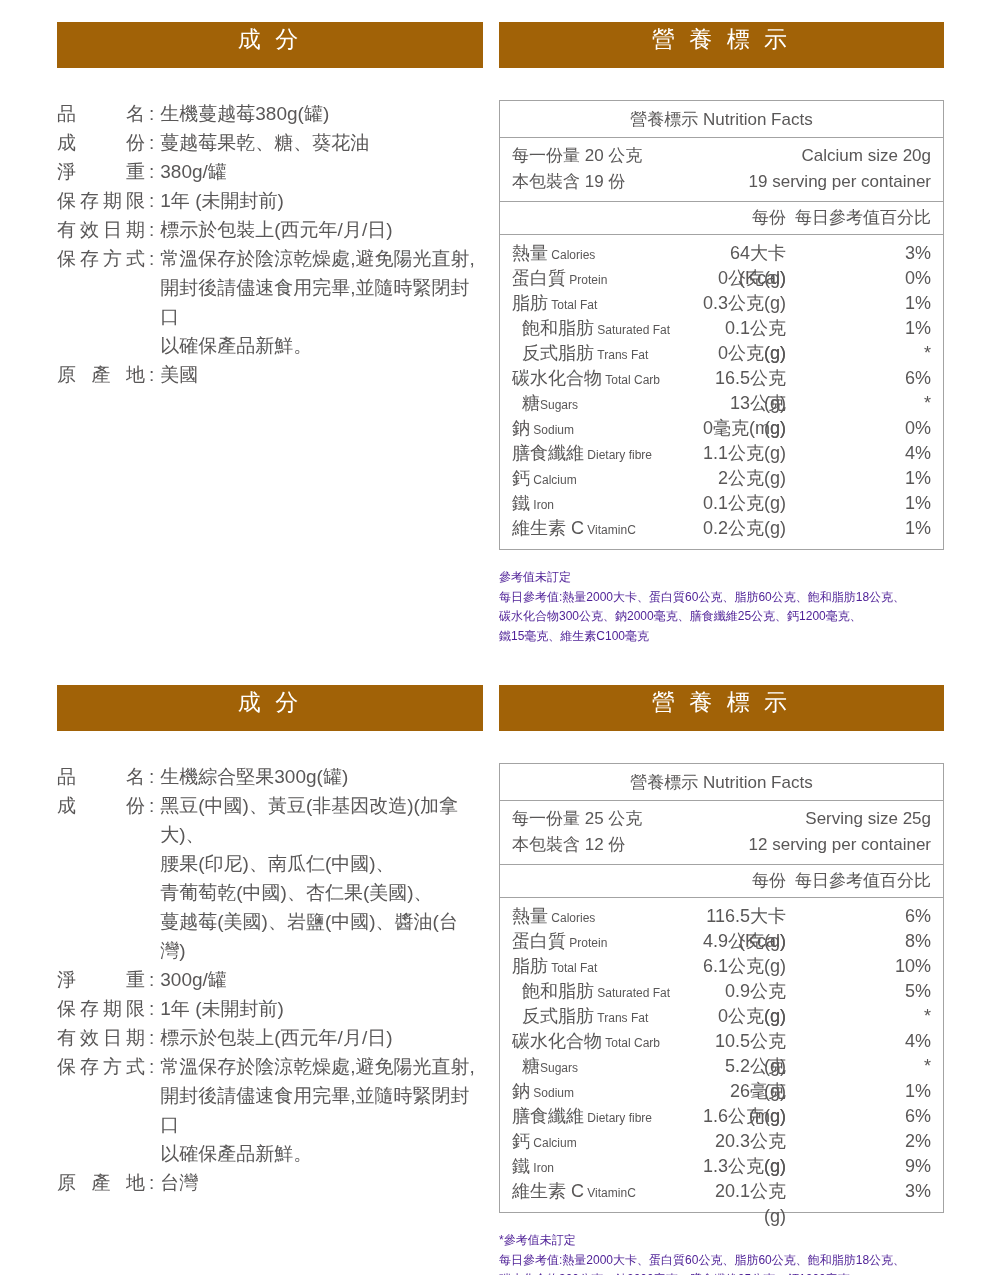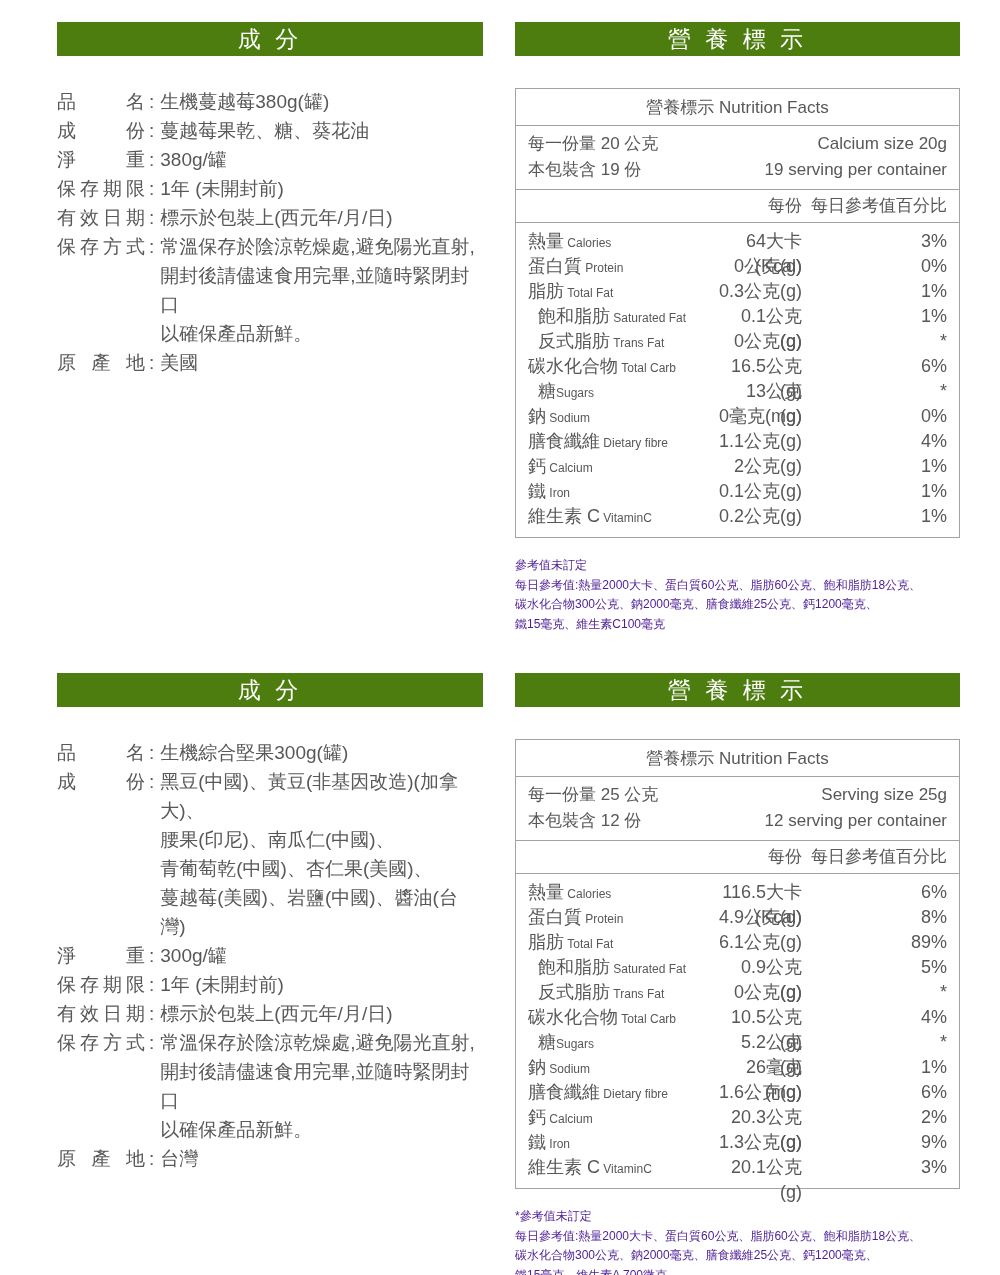--- a/index.html
+++ b/index.html
@@ -6,24 +6,24 @@
   body{
     width:1000px;height:1275px;
     font-family:"Liberation Sans","DejaVu Sans",sans-serif;
     color:#595757;
     -webkit-font-smoothing:antialiased;
   }
   .page{padding-top:22px;}
   .section{display:flex;padding-left:57px;}
   .section + .section{margin-top:39px;}
   .col-left{width:426px;margin-right:16px;flex:none;}
-  .col-right{width:445px;flex:none;margin-left:16px;}
+  .col-right{width:445px;flex:none;}
   .bar{
-    background:#4d7c0f;color:#ffffff;text-align:center;
-    height:34px;line-height:34px;font-size:23px;letter-spacing:4px;
+    background:#a16207;color:#ffffff;text-align:center;
+    height:46px;line-height:34px;font-size:23px;letter-spacing:4px;
   }
   
   .info{margin-top:31px;font-size:19px;line-height:29px;}
   .info-row{display:flex;align-items:flex-start;}
   .lbl{
     flex:none;width:88px;display:inline-block;
     text-align:justify;text-align-last:justify;
   }
   .colon{flex:none;margin:0 6px 0 4px;}
   .val{flex:1;white-space:pre-line;}
@@ -262,21 +262,21 @@
               <span class="nf-dv">6%</span>
             </div>
           <div class="nf-row">
               <span class="nf-label"><span class="zh">蛋白質</span><span class="en"> Protein</span></span>
               <span class="nf-amt">4.9公克(g)</span>
               <span class="nf-dv">8%</span>
             </div>
           <div class="nf-row">
               <span class="nf-label"><span class="zh">脂肪</span><span class="en"> Total Fat</span></span>
               <span class="nf-amt">6.1公克(g)</span>
-              <span class="nf-dv">89%</span>
+              <span class="nf-dv">10%</span>
             </div>
           <div class="nf-row indent">
               <span class="nf-label"><span class="zh">飽和脂肪</span><span class="en"> Saturated Fat</span></span>
               <span class="nf-amt">0.9公克(g)</span>
               <span class="nf-dv">5%</span>
             </div>
           <div class="nf-row indent">
               <span class="nf-label"><span class="zh">反式脂肪</span><span class="en"> Trans Fat</span></span>
               <span class="nf-amt">0公克(g)</span>
               <span class="nf-dv">*</span>

